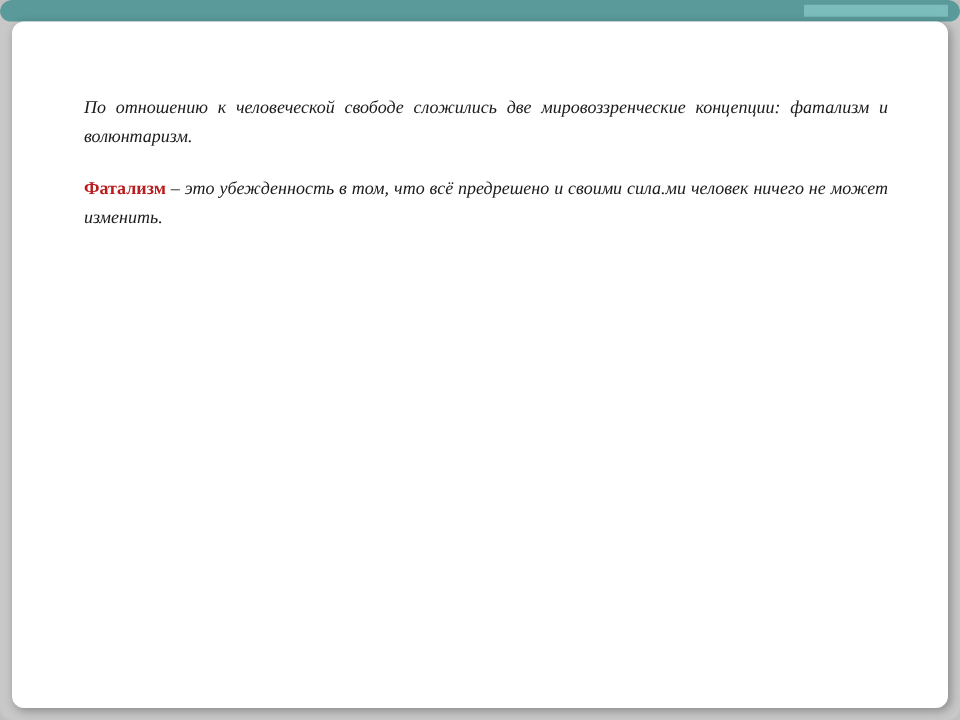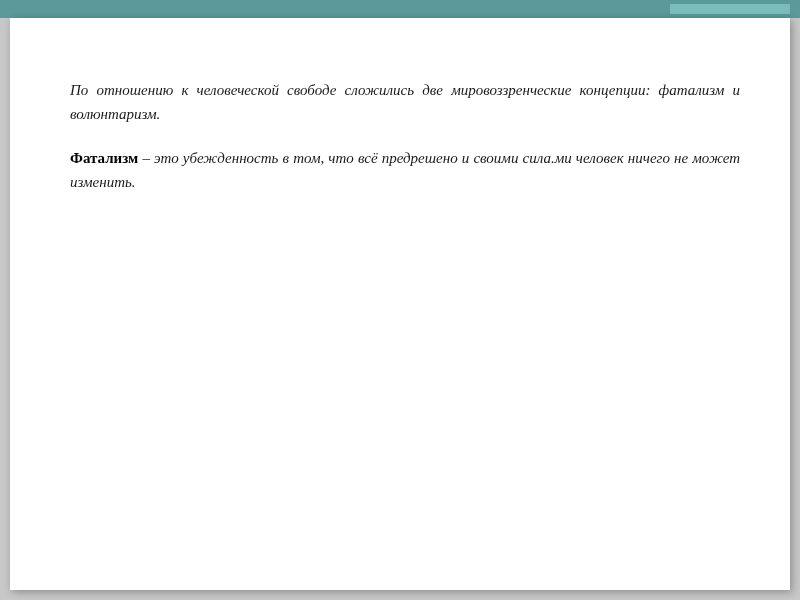--- a/index.html
+++ b/index.html
@@ -1,18 +1,19 @@
 <!DOCTYPE html>
 <html><head>
   <meta charset="utf-8">
   <style>
     * {
       margin: 0;
       padding: 0;
       box-sizing: border-box;
+      border-radius: 10px;
     }
 
     body {
       width: 800px;
       height: 600px;
       background: #c0c0c0;
       font-family: 'Times New Roman', Times, serif;
       overflow: hidden;
     }
 
@@ -66,21 +67,21 @@
       text-align: justify;
       color: #1a1a1a;
       margin-bottom: 20px;
     }
 
     .paragraph-italic {
       font-style: italic;
     }
 
     .term-red {
-      color: #000000;
+      color: #b91c1c;
       font-weight: bold;
       font-style: normal;
     }
   </style>
 </head>
 <body>
 
 <div class="slide-container">
   <div class="top-bar">
     <div class="top-bar-accent"></div>

